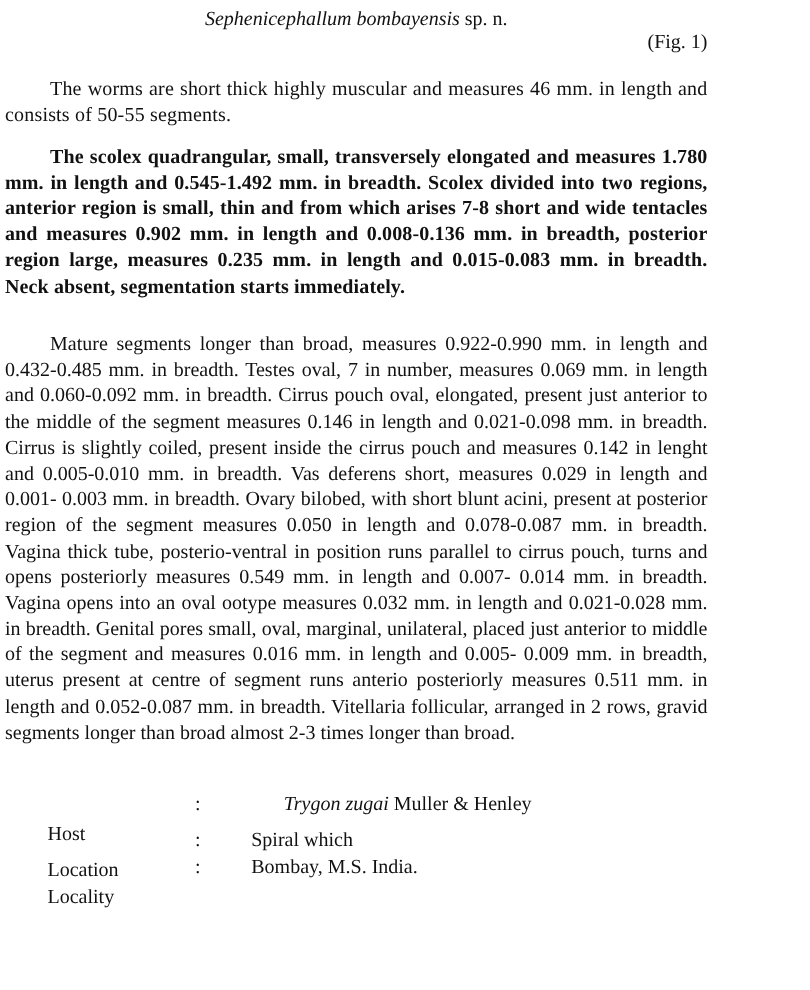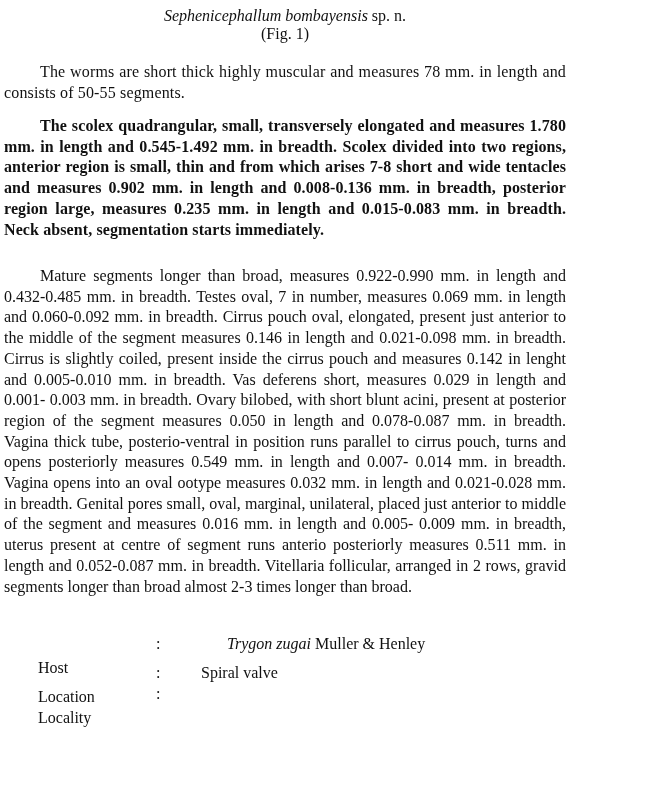--- a/index.html
+++ b/index.html
@@ -24,21 +24,21 @@
     .title {
       position: absolute;
       left: 0;
       width: 562px;
       text-align: center;
       font-size: 16px;
       line-height: 20px;
     }
     .title .sp { font-style: italic; }
     .t1 { top: 6px; }
-    .t2 { top: 24px; }
+    .t2 { top: 24px; text-align: right; }
     .para {
       position: absolute;
       left: 0;
       width: 562px;
       font-size: 16px;
       line-height: 20.7px;
       text-align: justify;
       text-indent: 36px;
       margin: 0;
     }
@@ -68,34 +68,35 @@
 </head>
 <body>
 
 <div class="page">
 
   <div class="title t1">
     <span class="sp">Sephenicephallum bombayensis</span><span> sp. n.</span>
   </div>
   <div class="title t2">(Fig. 1)</div>
 
-  <p class="para p1">The worms are short thick highly muscular and measures 78 mm. in length and consists of 50-55 segments.</p>
+  <p class="para p1">The worms are short thick highly muscular and measures 46 mm. in length and consists of 50-55 segments.</p>
   <p class="para p2">The scolex quadrangular, small, transversely elongated and measures 1.780 mm. in length and 0.545-1.492 mm. in breadth. Scolex divided into two regions, anterior region is small, thin and from which arises 7-8 short and wide tentacles and measures 0.902 mm. in length and 0.008-0.136 mm. in breadth, posterior region large, measures 0.235 mm. in length and 0.015-0.083 mm. in breadth. Neck absent, segmentation starts immediately.</p>
   <p class="para p3">Mature segments longer than broad, measures 0.922-0.990 mm. in length and 0.432-0.485 mm. in breadth. Testes oval, 7 in number, measures 0.069 mm. in length and 0.060-0.092 mm. in breadth. Cirrus pouch oval, elongated, present just anterior to the middle of the segment measures 0.146 in length and 0.021-0.098 mm. in breadth. Cirrus is slightly coiled, present inside the cirrus pouch and measures 0.142 in lenght and 0.005-0.010 mm. in breadth. Vas deferens short, measures 0.029 in length and 0.001- 0.003 mm. in breadth. Ovary bilobed, with short blunt acini, present at posterior region of the segment measures 0.050 in length and 0.078-0.087 mm. in breadth. Vagina thick tube, posterio-ventral in position runs parallel to cirrus pouch, turns and opens posteriorly measures 0.549 mm. in length and 0.007- 0.014 mm. in breadth. Vagina opens into an oval ootype measures 0.032 mm. in length and 0.021-0.028 mm. in breadth. Genital pores small, oval, marginal, unilateral, placed just anterior to middle of the segment and measures 0.016 mm. in length and 0.005- 0.009 mm. in breadth, uterus present at centre of segment runs anterio posteriorly measures 0.511 mm. in length and 0.052-0.087 mm. in breadth. Vitellaria follicular, arranged in 2 rows, gravid segments longer than broad almost 2-3 times longer than broad.</p>
 
   <div class="meta">
     <div class="meta-row r1">
       <span class="label">Host</span>
       <span class="colon">:</span>
       <span class="value"><i>Trygon zugai</i><span> Muller &amp; Henley</span></span>
     </div>
     <div class="meta-row r2">
       <span class="label">Location</span>
       <span class="colon">:</span>
-      <span class="value">Spiral valve</span>
+      <span class="value">Spiral which</span>
     </div>
     <div class="meta-row r3">
       <span class="label">Locality</span>
       <span class="colon">:</span>
+      <span class="value">Bombay, M.S. India.</span>
     </div>
   </div>
 
 </div>
 
 </body></html>

